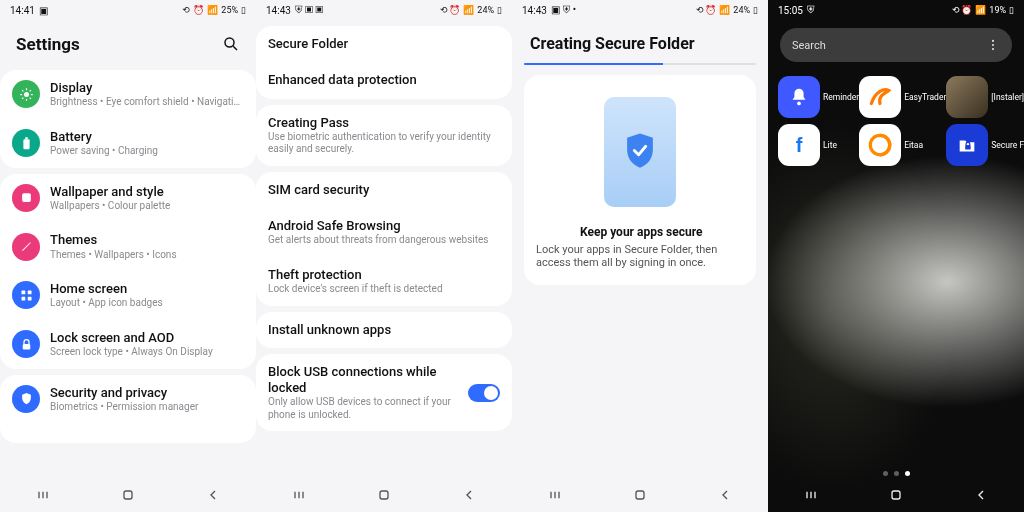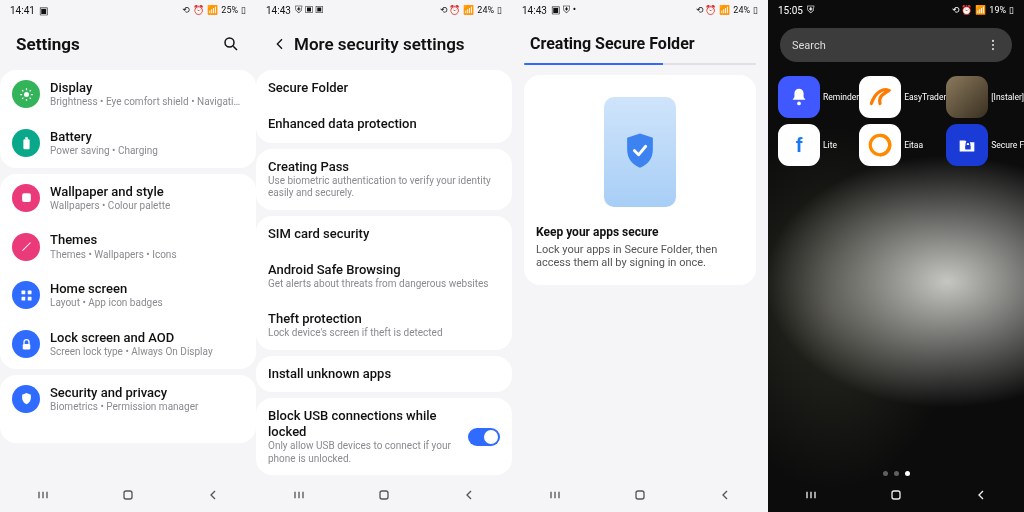--- a/index.html
+++ b/index.html
@@ -35,21 +35,21 @@
   .navbar svg { width:16px; height:16px; stroke:#555; }
   .phone.dark .navbar svg { stroke:#eee; }
   
   .sf-title { font-size:16px; font-weight:700; color:#111; padding:14px 18px 10px; }
   .sf-progress { height:2px; background:#e0e0e4; margin:0 12px; border-radius:1px; overflow:hidden; }
   .sf-progress-in { height:100%; width:60%; background:#2f6bff; }
   .sf-card { background:#fff; border-radius:16px; margin:10px 12px 0; padding:16px 12px; }
   .sf-hero { display:flex; justify-content:center; padding:6px 0 18px; }
   .sf-phone { width:72px; height:110px; border-radius:10px; background:linear-gradient(#cfe4fb,#a8cef6); display:flex; align-items:center; justify-content:center; }
   .sf-shield { width:36px; height:40px; }
-  .sf-h2 { font-size:12px; font-weight:700; color:#111; margin-bottom:4px; }
+  .sf-h2 { font-size:12px; font-weight:700; color:#111; margin-bottom:4px;margin-left:44px; }
   .sf-p { font-size:11px; color:#555; }
   
   .home-bg { position:absolute; inset:0; background:
     radial-gradient(ellipse 260px 180px at 70% 55%, rgba(230,230,225,0.85), rgba(0,0,0,0) 70%),
     radial-gradient(ellipse 180px 260px at 25% 60%, rgba(60,60,48,0.6), rgba(0,0,0,0) 70%),
     #0c0c0c; }
   .search-pill { margin:8px 12px 14px; height:34px; border-radius:18px; background:rgba(120,120,120,0.45); display:flex; align-items:center; padding:0 12px; position:relative; z-index:1; }
   .search-pill span { color:#ddd; font-size:11px; flex:1; }
   .dot3 { width:14px; height:14px; }
   .app-grid { position:relative; z-index:1; display:grid; grid-template-columns:repeat(4,1fr); gap:6px 0; padding:0 10px; }
@@ -208,28 +208,20 @@
     <div class="status-bar">
       <span>14:43</span>
       <span style="margin-left:4px">⛨ ▣ ▣</span>
       <span style="flex:1"></span>
       <div class="status-right">
         <span>⟲ ⏰ 📶</span>
         <span>24%</span>
         <span>▯</span>
       </div>
     </div>
-    <div class="hdr-row">
-      <div class="back-chevron">
-        <svg width="16" height="16" viewBox="0 0 24 24" fill="none" stroke="#111" stroke-width="2">
-            <polyline points="15 5 8 12 15 19"></polyline>
-          </svg>
-      </div>
-      <div class="hdr-sub">More security settings</div>
-    </div>
     <div class="scroll">
       <div class="group">
         <div class="row">
             <div class="txts">
               <div class="ttl">Secure Folder</div>
             </div>
           </div>
         <div class="row">
             <div class="txts">
               <div class="ttl">Enhanced data protection</div>

